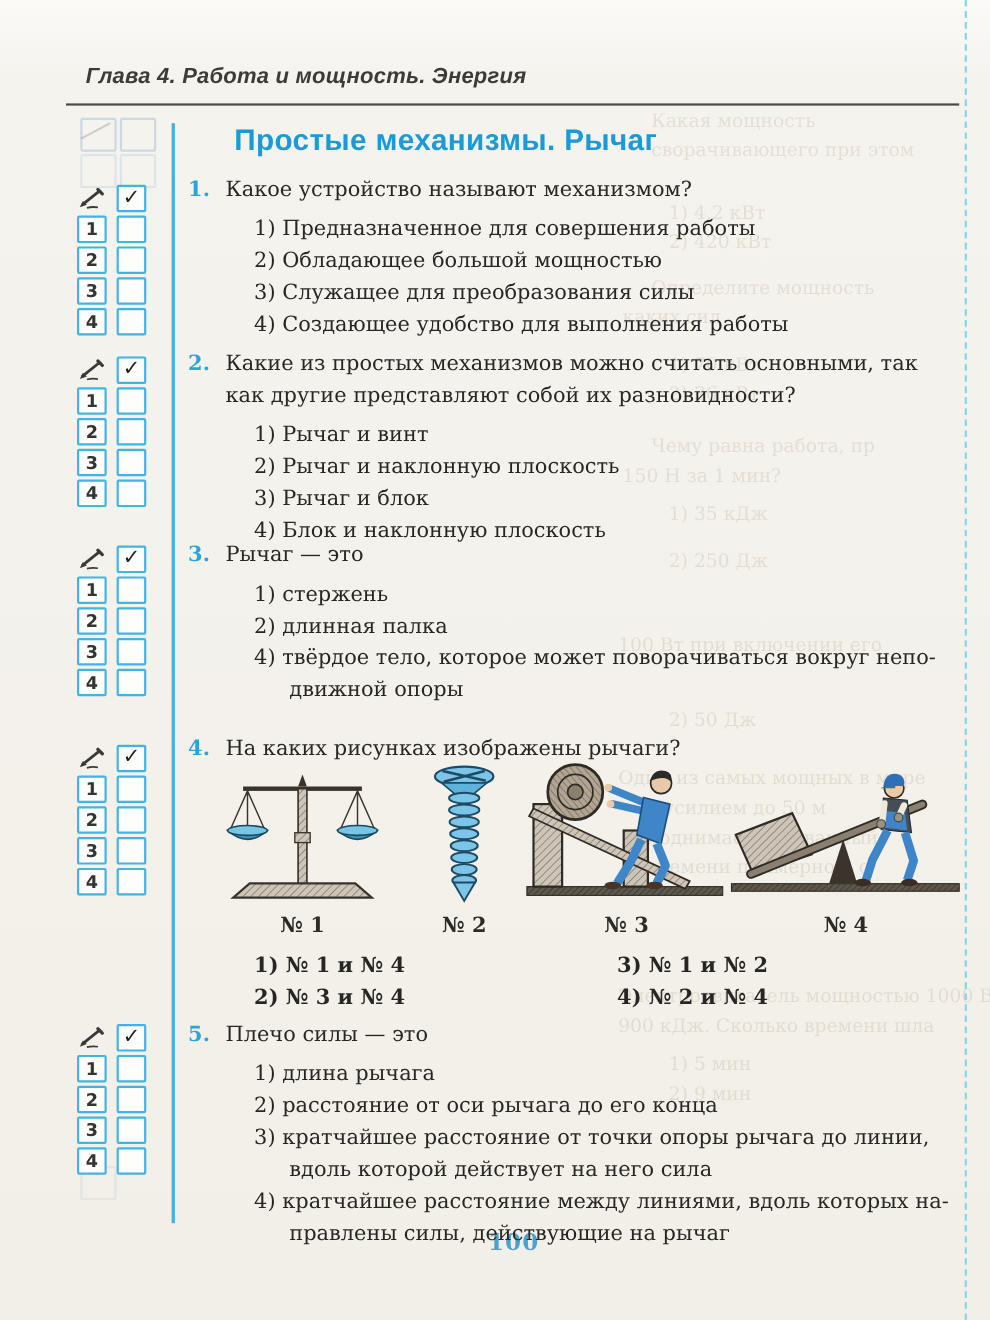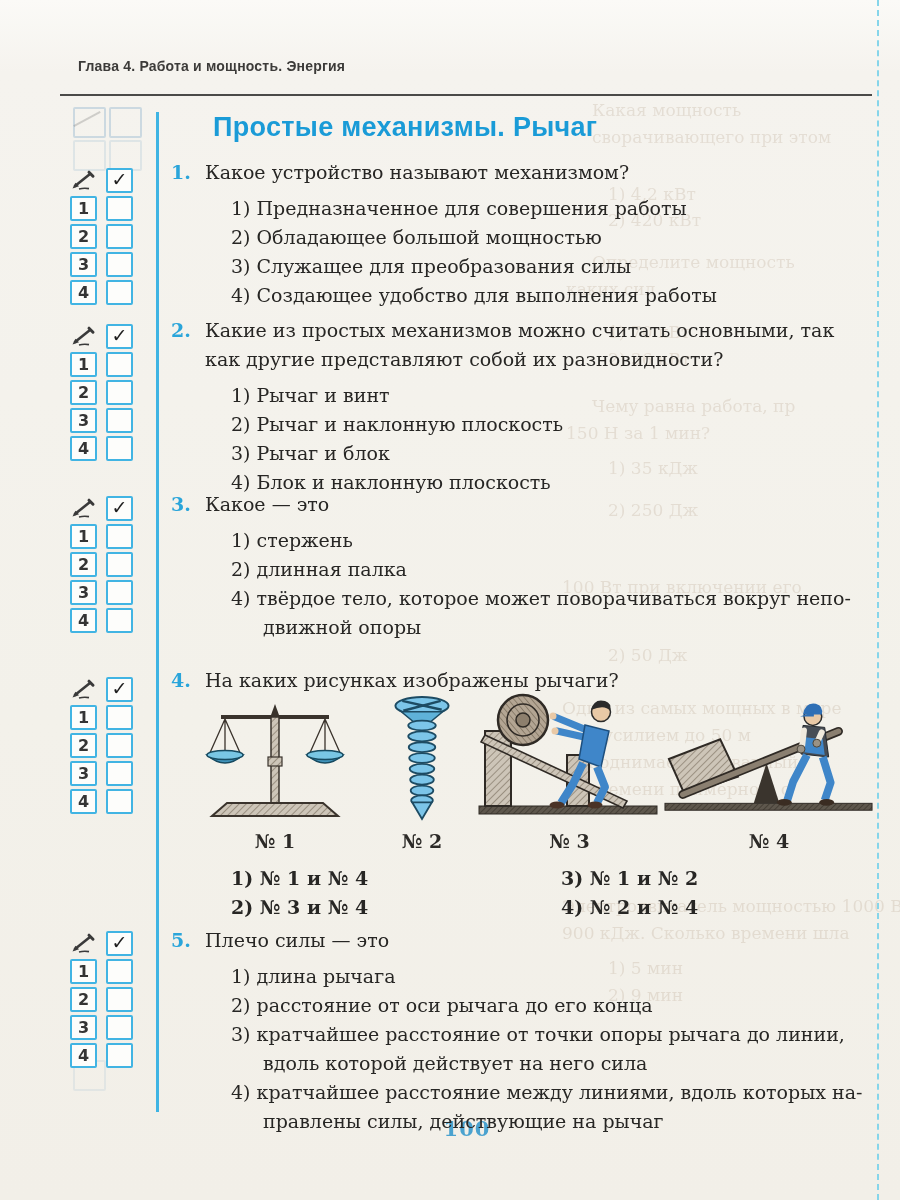--- a/index.html
+++ b/index.html
@@ -6,21 +6,21 @@
   .page{
     position:relative;width:900px;height:1200px;overflow:hidden;
     background:linear-gradient(180deg,#fbfaf7 0%,#f5f3ee 6%,#f3f1ea 60%,#f2efe8 100%);
     font-family:"DejaVu Serif","Liberation Serif",serif;
     color:#272624;
   }
   
   .chapter{
     position:absolute;left:78px;top:58px;
     font-family:"Liberation Sans","DejaVu Sans",sans-serif;
-    font-size:14px;font-weight:bold;color:#3c3b39;letter-spacing:.2px;
+    font-size:20px;font-weight:bold;color:#3c3b39;letter-spacing:.2px;font-style:italic;
   }
   .header-rule{position:absolute;left:60px;top:94px;width:812px;height:2px;background:#4a4a48;}
   .dashed-rule{position:absolute;left:877px;top:0;height:1200px;border-left:2px dashed #86d5ea;}
   .content-rule{position:absolute;left:156px;top:112px;width:2.5px;height:1000px;background:#3fb4e3;}
   .title{
     position:absolute;left:213px;top:112px;width:660px;
     font-family:"Liberation Sans","DejaVu Sans",sans-serif;
     font-size:27px;font-weight:bold;color:#1a9bd7;letter-spacing:.3px;
   }
   
@@ -291,21 +291,21 @@
     <div class="opts">
       <div class="opt">1) Рычаг и винт</div>
       <div class="opt">2) Рычаг и наклонную плоскость</div>
       <div class="opt">3) Рычаг и блок</div>
       <div class="opt">4) Блок и наклонную плоскость</div>
     </div>
   </div>
 
   <div class="q" style="top:490px">
     <span class="qnum">3.</span>
-    <div class="stem">Какое — это</div>
+    <div class="stem">Рычаг — это</div>
     <div class="opts">
       <div class="opt">1) стержень</div>
       <div class="opt">2) длинная палка</div>
       <div class="opt">4) твёрдое тело, которое может поворачиваться вокруг непо­движной опоры</div>
     </div>
   </div>
 
   <div class="q" style="top:666px">
     <span class="qnum">4.</span>
     <div class="stem">На каких рисунках изображены рычаги?</div>

